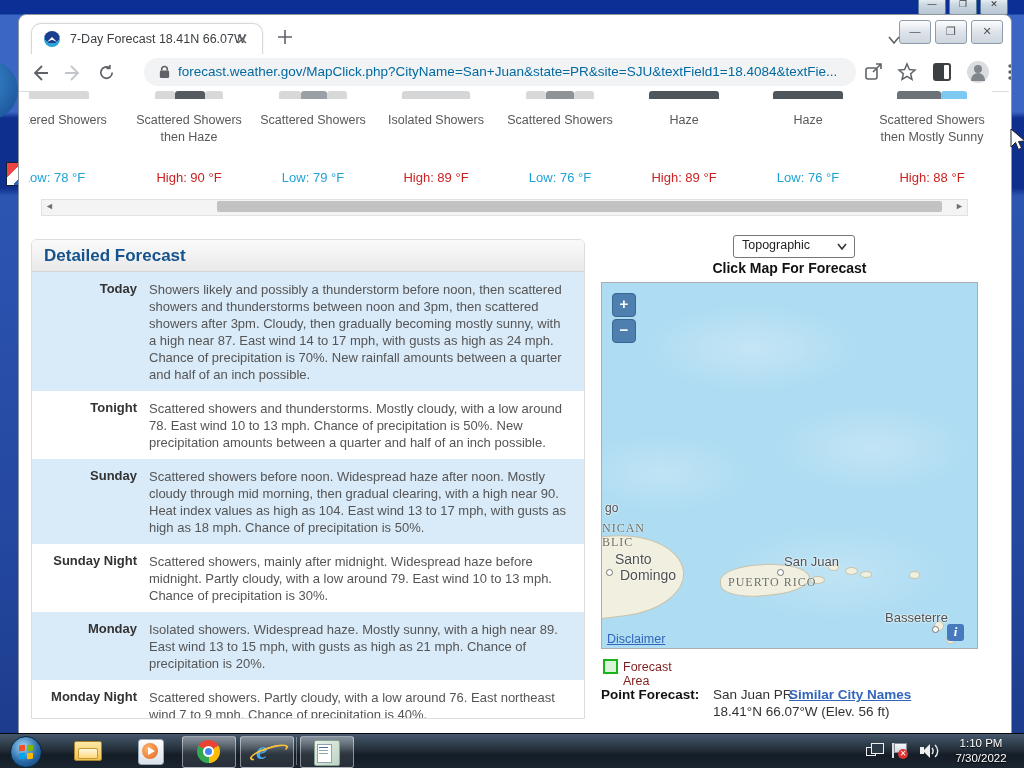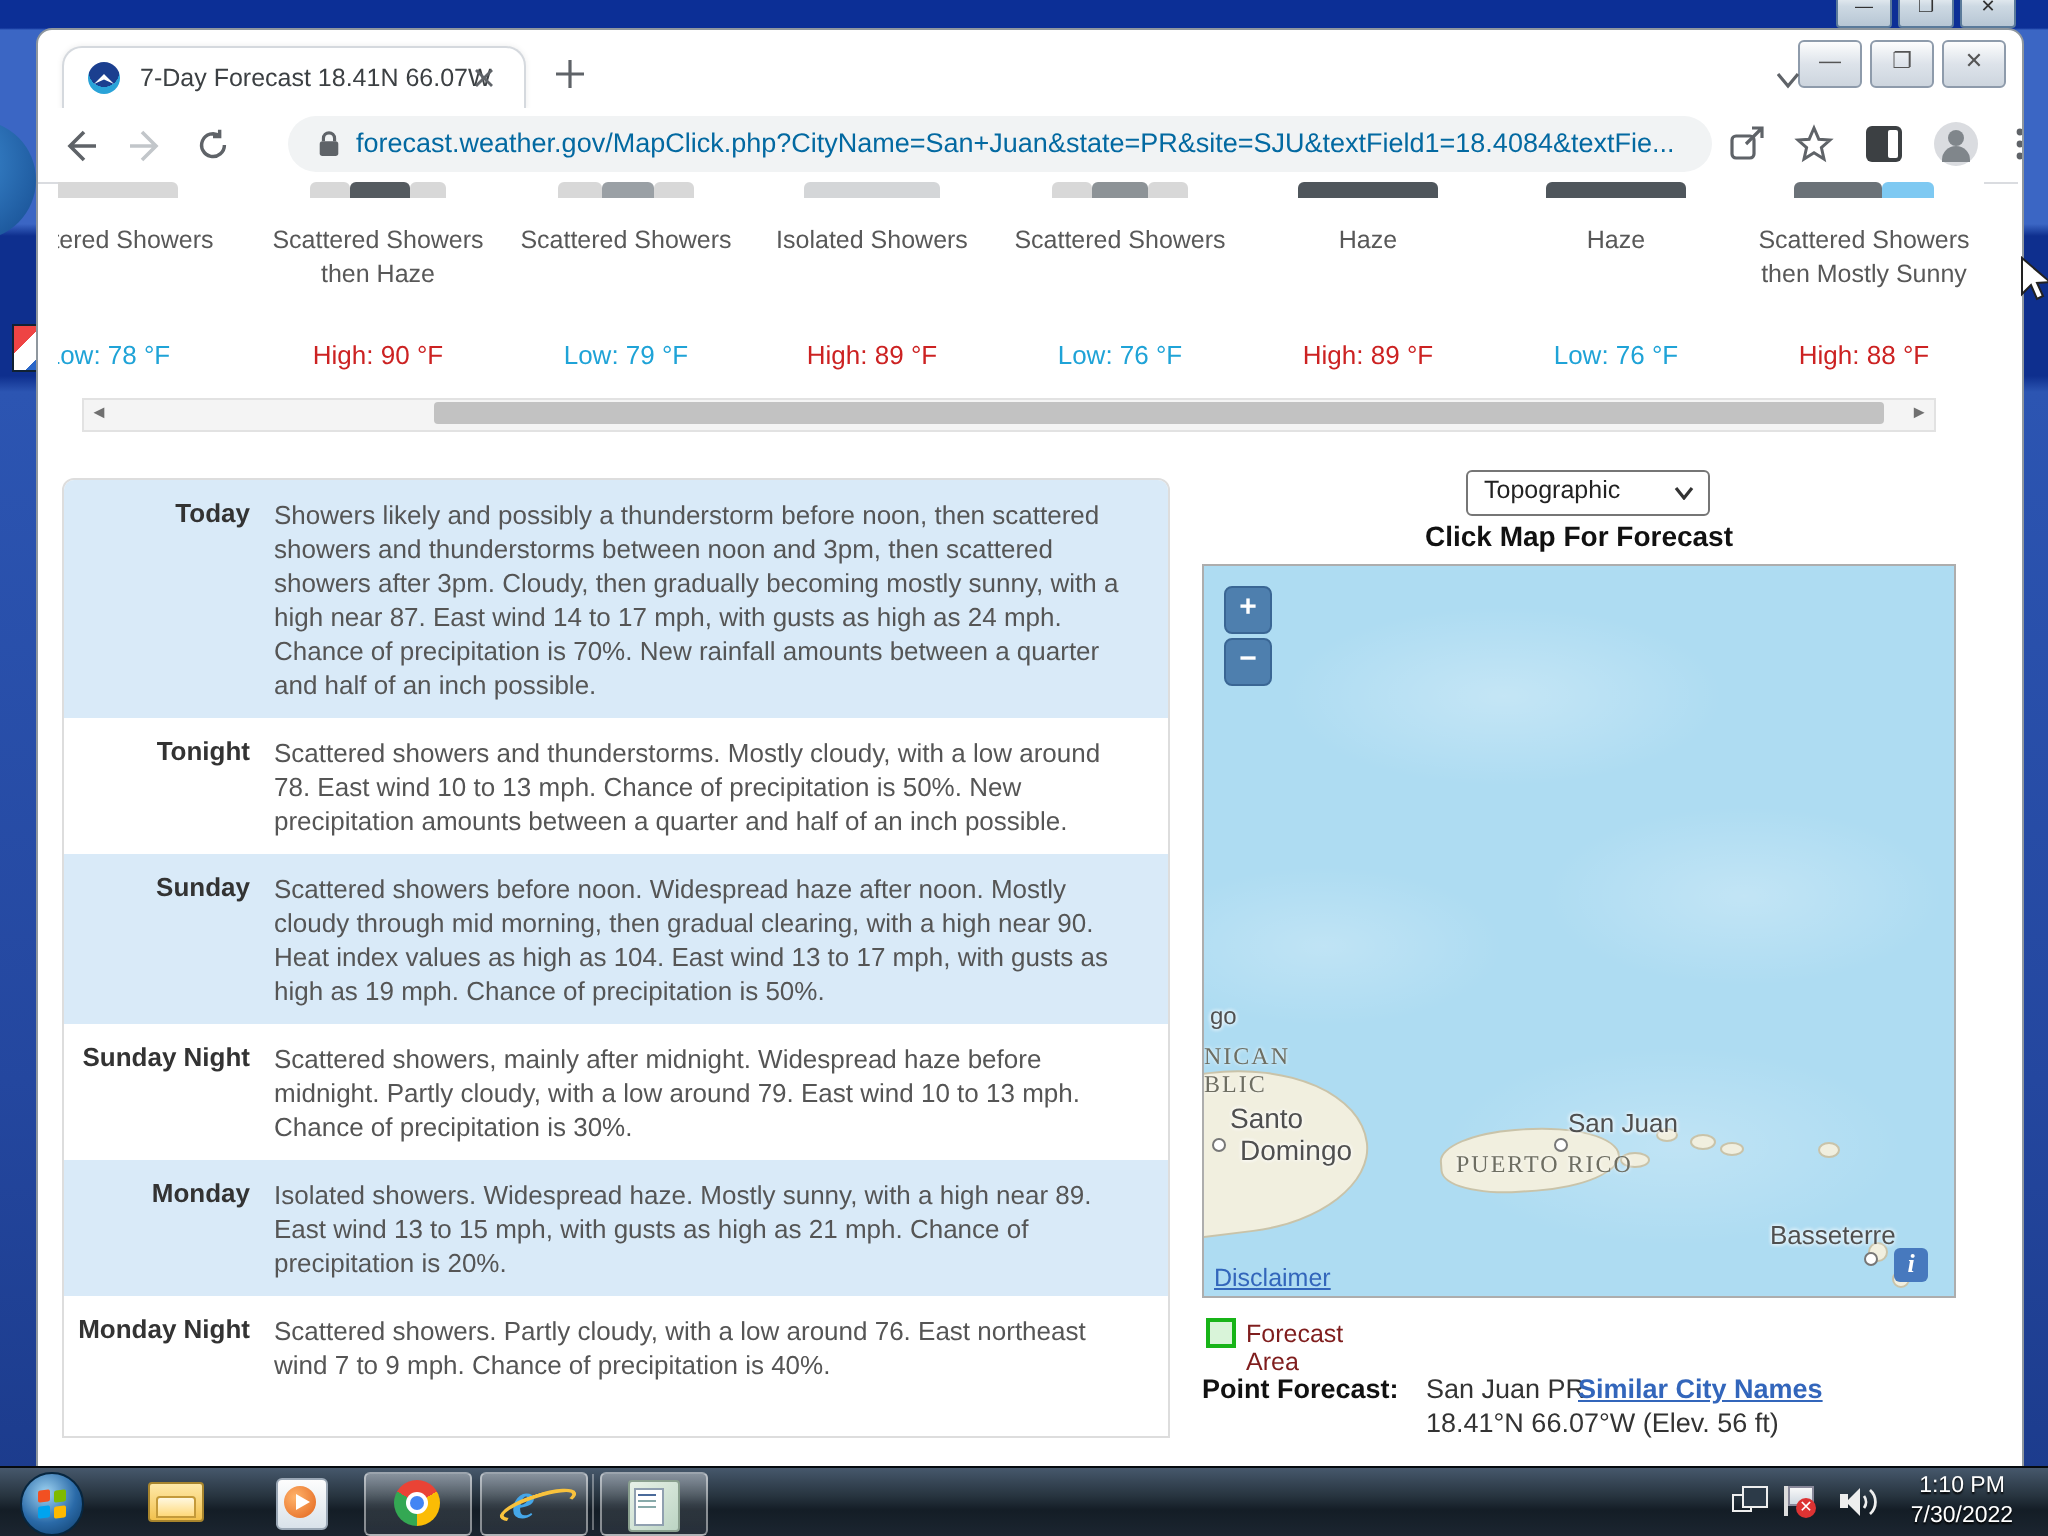--- a/index.html
+++ b/index.html
@@ -33,21 +33,21 @@
   .temp{position:absolute;top:79px;width:100%;font-size:13px}
   .temp.high{color:#cc2222}.temp.low{color:#1fa3d7}
   #hscroll{left:12px;top:108px;width:925px;height:15px;background:#f4f4f4;border:1px solid #e2e2e2}
   .sarrow{color:#707070;font-size:9px;line-height:13px}
   
   #dpanel{left:2px;top:148px;width:552px;height:478px;border:1px solid #ddd;border-radius:6px 6px 0 0;overflow:hidden}
   #dhead{height:31px;background:linear-gradient(180deg,#fafafa,#e9e9e9);border-bottom:1px solid #d5d5d5;
          line-height:31px;padding-left:12px;font-size:17px;font-weight:bold;color:#16538c}
   .drow{display:flex}
   .drow.alt{background:#d9eaf8}
-  .dlabel{width:93px;flex-shrink:0;text-align:right;padding:9px 10px 0 0;font-weight:bold;font-size:13px;color:#333;line-height:16px}
+  .dlabel{width:93px;flex-shrink:0;text-align:right;padding:9px 10px 0 12px;font-weight:bold;font-size:13px;color:#333;line-height:16px}
   .dtext{flex:1;padding:9px 14px 8px 2px;font-size:13px;color:#555;line-height:17px}
   
   #mappanel{left:572px;top:144px;width:408px;height:488px}
   #layersel{left:132px;top:0;width:112px;height:21px;border:1px solid #767676;border-radius:3px;background:#fff;
             font-size:12.5px;color:#222;line-height:19px;padding-left:8px}
   #clickmap{left:0;top:25px;width:377px;text-align:center;font-weight:bold;font-size:14px;color:#111}
   #map{left:0;top:47px;width:375px;height:365px;border:1px solid #adadad;background:#aedcf2;overflow:hidden}
   .sea-light{position:absolute;border-radius:50%;background:radial-gradient(closest-side,rgba(255,255,255,.55),rgba(255,255,255,0))}
   .island{position:absolute;background:#f1efdf;border:1px solid #c9c3a9}
   .maplbl{position:absolute;color:#4f4f4f;font-size:13px;white-space:nowrap;text-shadow:0 0 2px #fff,0 0 2px #fff}
@@ -209,31 +209,32 @@
       </div>
     </div>
 
     <div id="hscroll" class="abs">
       <div class="abs sarrow" style="left:3px;top:0">◄</div>
       <div class="abs sarrow" style="right:3px;top:0">►</div>
       <div class="abs" style="left:175px;top:1px;width:725px;height:11px;background:#c2c2c2;border-radius:2px"></div>
     </div>
 
     <div id="dpanel" class="abs">
+      <div id="dhead">Detailed Forecast</div>
       <div class="drow alt">
         <div class="dlabel">Today</div>
         <div class="dtext">Showers likely and possibly a thunderstorm before noon, then scattered showers and thunderstorms between noon and 3pm, then scattered showers after 3pm. Cloudy, then gradually becoming mostly sunny, with a high near 87. East wind 14 to 17 mph, with gusts as high as 24 mph. Chance of precipitation is 70%. New rainfall amounts between a quarter and half of an inch possible.</div>
       </div>
       <div class="drow">
         <div class="dlabel">Tonight</div>
         <div class="dtext">Scattered showers and thunderstorms. Mostly cloudy, with a low around 78. East wind 10 to 13 mph. Chance of precipitation is 50%. New precipitation amounts between a quarter and half of an inch possible.</div>
       </div>
       <div class="drow alt">
         <div class="dlabel">Sunday</div>
-        <div class="dtext">Scattered showers before noon. Widespread haze after noon. Mostly cloudy through mid morning, then gradual clearing, with a high near 90. Heat index values as high as 104. East wind 13 to 17 mph, with gusts as high as 19 mph. Chance of precipitation is 50%.</div>
+        <div class="dtext">Scattered showers before noon. Widespread haze after noon. Mostly cloudy through mid morning, then gradual clearing, with a high near 90. Heat index values as high as 104. East wind 13 to 17 mph, with gusts as high as 18 mph. Chance of precipitation is 50%.</div>
       </div>
       <div class="drow">
         <div class="dlabel">Sunday Night</div>
         <div class="dtext">Scattered showers, mainly after midnight. Widespread haze before midnight. Partly cloudy, with a low around 79. East wind 10 to 13 mph. Chance of precipitation is 30%.</div>
       </div>
       <div class="drow alt">
         <div class="dlabel">Monday</div>
         <div class="dtext">Isolated showers. Widespread haze. Mostly sunny, with a high near 89. East wind 13 to 15 mph, with gusts as high as 21 mph. Chance of precipitation is 20%.</div>
       </div>
       <div class="drow">

